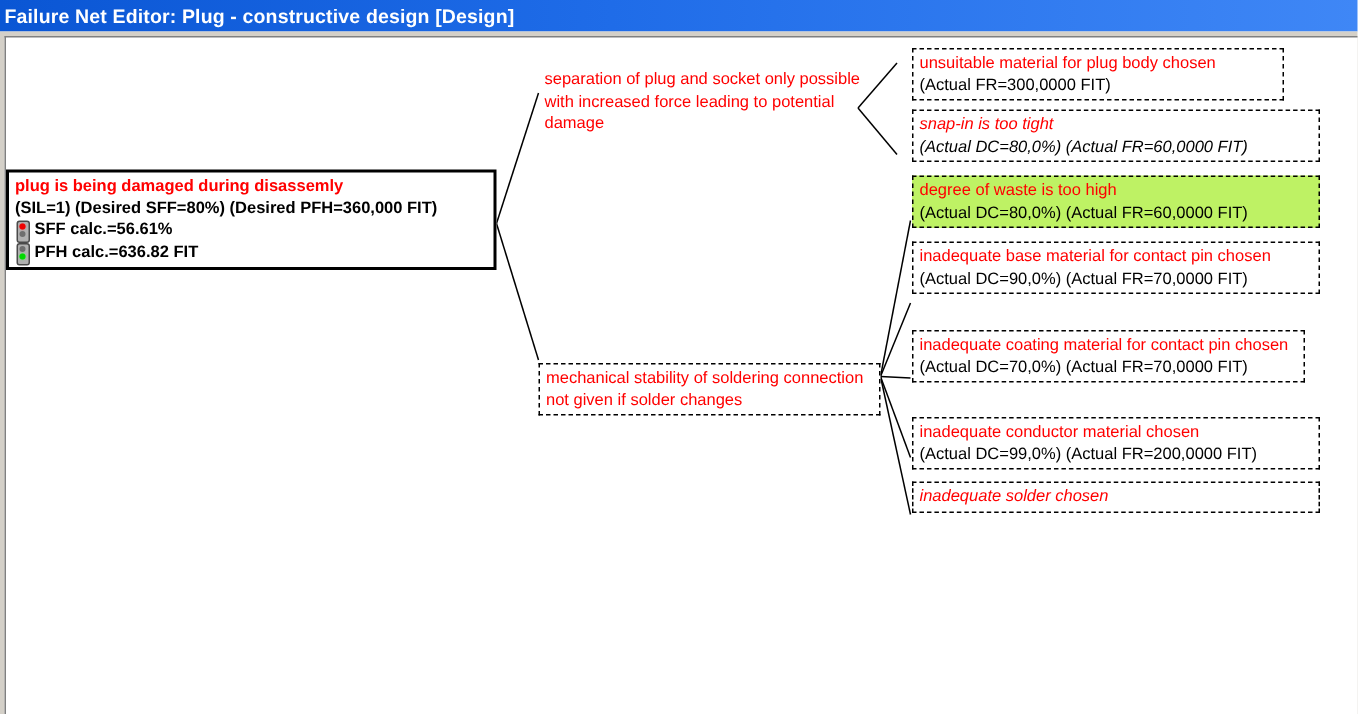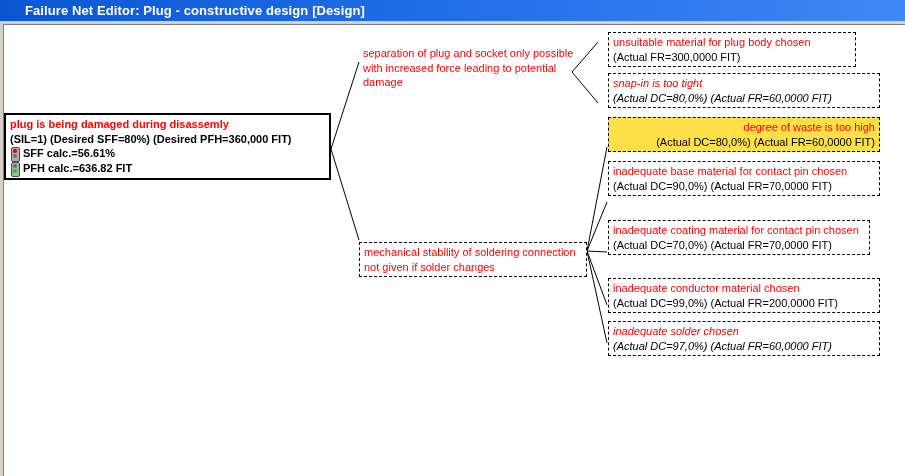--- a/index.html
+++ b/index.html
@@ -7,21 +7,21 @@
     width:905px;height:476px;overflow:hidden;background:#ffffff;
     font-family:"Liberation Sans",sans-serif;
   }
   #app{position:relative;width:905px;height:476px;background:#ffffff;}
 
   
   #titlebar{
     position:absolute;left:0;top:0;width:905px;height:21px;
     background:linear-gradient(to right,#0a56d4 0%,#1f6ce8 45%,#3f87f6 100%);
     color:#ffffff;font-size:13px;font-weight:bold;
-    display:flex;align-items:center;padding-left:25px;box-sizing:border-box;
+    display:flex;align-items:center;padding-left:3px;box-sizing:border-box;
     letter-spacing:0.1px;
   }
 
   
   #winbody{
     position:absolute;left:0;top:21px;width:905px;height:455px;
     background:#d4d0c8;box-sizing:border-box;
     padding:3px 0 0 3px;
   }
   #canvas{
@@ -36,21 +36,21 @@
   
   .node{
     position:absolute;box-sizing:border-box;
     background:#ffffff;color:#ff0000;
     font-size:11px;line-height:14.5px;
     padding:2px 4px 2px 4px;white-space:normal;
   }
   .node .sub{color:#000000;}
   .node.dashed{border:1px dashed #000000;}
   .node.solid{border:2px solid #000000;background:#ffffff;font-weight:bold;}
-  .node.highlight{background:#fde047;border:1px dashed #000000;text-align:right;}
+  .node.highlight{background:#bef264;border:1px dashed #000000;}
   .node.plain{border:none;background:transparent;}
 
   
   .metric{display:flex;color:#000000;line-height:15px;}
   .metric .lamp{
     width:9px;height:15px;margin-right:4px;flex:0 0 auto;
     position:relative;display:inline-block;
   }
   .lamp-body{
     position:absolute;left:1px;top:1px;width:7px;height:13px;
@@ -146,18 +146,17 @@
         <div class="sub">(Actual DC=70,0%) (Actual FR=70,0000 FIT)</div>
       </div>
 
       <div class="node dashed" style="left:604px;top:253px;width:272px;">
         <div>inadequate conductor material chosen</div>
         <div class="sub">(Actual DC=99,0%) (Actual FR=200,0000 FIT)</div>
       </div>
 
       <div class="node dashed" style="left:604px;top:296px;width:272px;font-style:italic;">
         <div>inadequate solder chosen</div>
-        <div class="sub">(Actual DC=97,0%) (Actual FR=60,0000 FIT)</div>
       </div>
 
     </div>
   </div>
 </div>
 
 </body></html>

